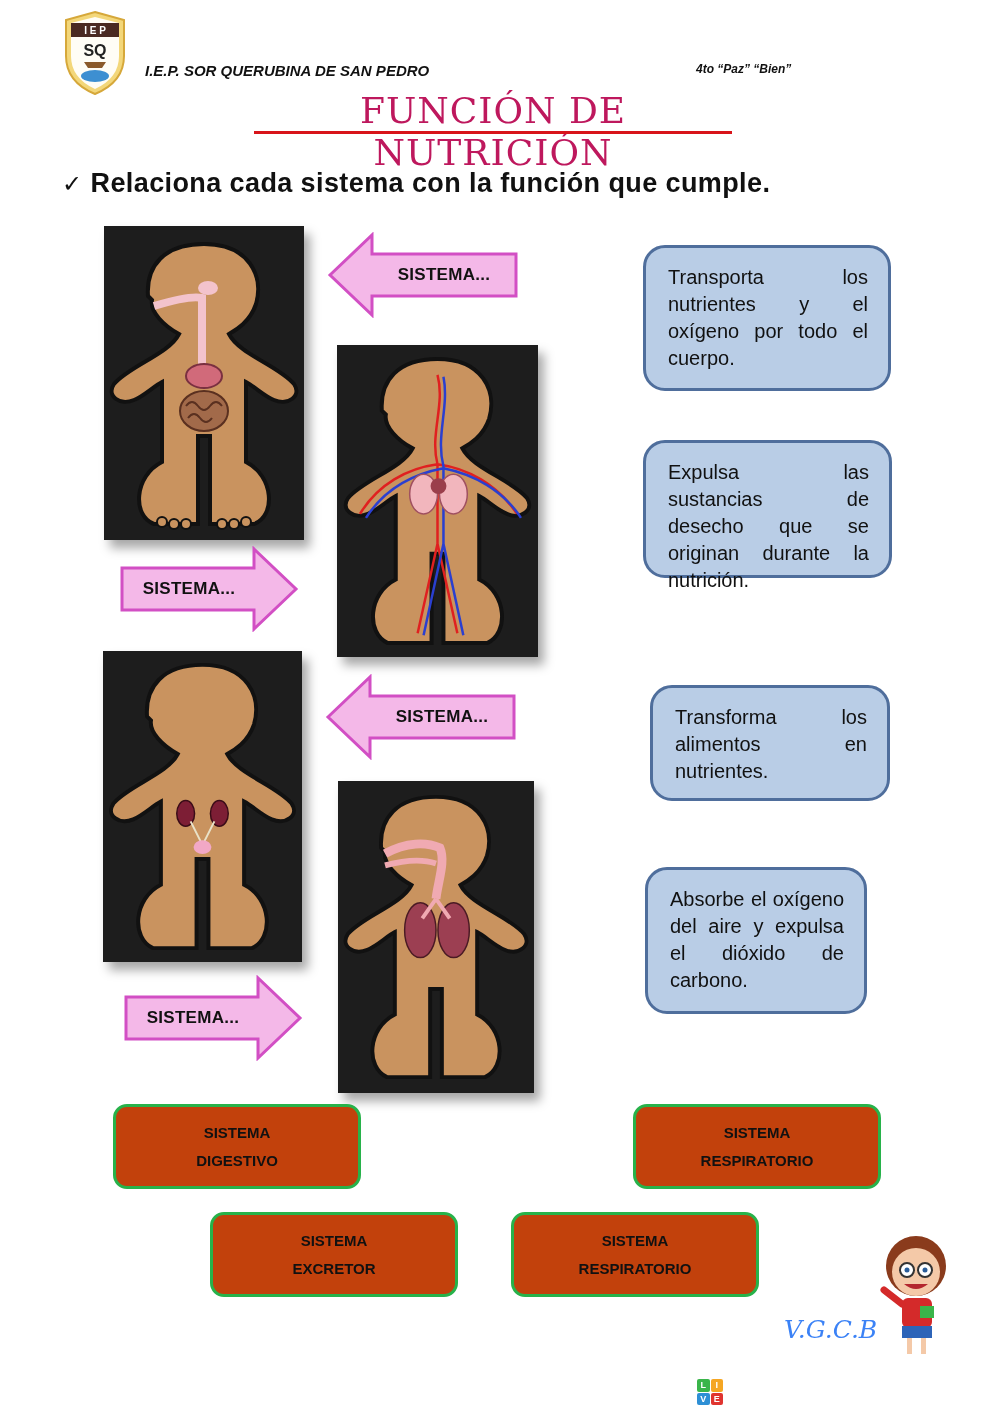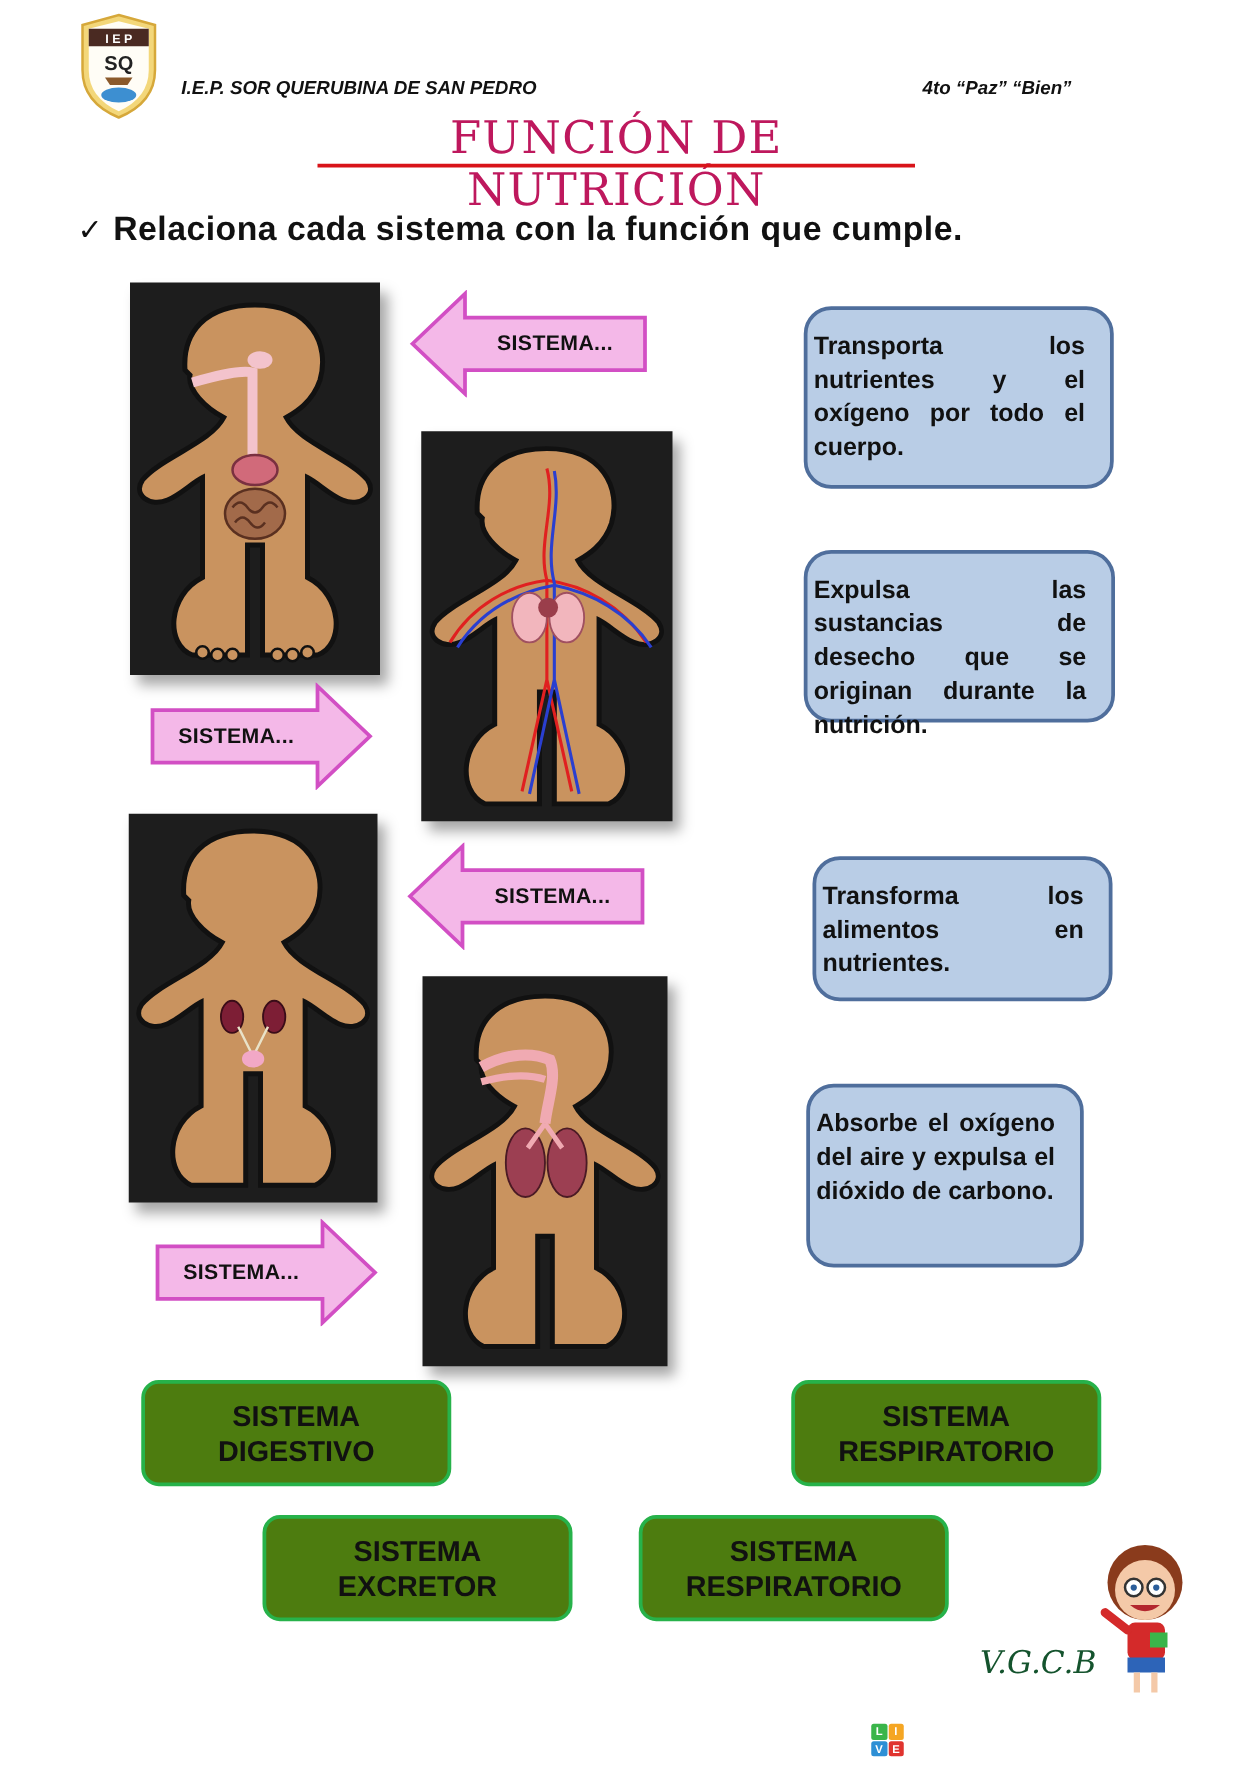--- a/index.html
+++ b/index.html
@@ -3,21 +3,21 @@
 <meta charset="utf-8">
 <style>
   * { box-sizing: border-box; margin: 0; padding: 0; }
   html, body { width: 1000px; height: 1413px; background: #ffffff; overflow: hidden; }
   body { position: relative; font-family: "Liberation Sans", sans-serif; color: #111; }
   .abs { position: absolute; }
 
   
   .logo { left: 62px; top: 10px; width: 66px; height: 86px; }
   .school { left: 145px; top: 62px; font-size: 15px; font-style: italic; font-weight: bold; color: #111; }
-  .grade { left: 738px; top: 62px; font-size: 15px; font-style: italic; font-weight: bold; color: #111; }
+  .grade { left: 696px; top: 62px; font-size: 12px; font-style: italic; font-weight: bold; color: #111; }
   .title { left: 254px; top: 90px; width: 478px; text-align: center; font-family: "DejaVu Serif", serif;
            font-size: 36px; color: #be185d; letter-spacing: 1px; font-weight: normal; line-height: 42px; }
   .title-underline { left: 254px; top: 131px; width: 478px; height: 3px; background: #d8141a; }
   .instruction { left: 62px; top: 168px; font-size: 27px; font-weight: bold; color: #111; letter-spacing: 0.4px; }
   .instruction .check { font-weight: normal; font-size: 24px; margin-right: 8px; }
 
   
   .figure { background: #1d1d1d; box-shadow: 6px 8px 10px rgba(0,0,0,0.35); overflow: hidden; }
   .figure svg { width: 100%; height: 100%; display: block; }
   .fig-digestive   { left: 104px; top: 226px; width: 200px; height: 314px; }
@@ -31,38 +31,38 @@
   .arrow .lbl { position: absolute; top: 0; height: 100%; display: flex; align-items: center; justify-content: center;
                 font-size: 17px; font-weight: bold; color: #111; letter-spacing: 0.3px; }
   .arrow.left .lbl { left: 40px; right: 0; }
   .arrow.right .lbl { left: 0; right: 40px; }
   .arr-1 { left: 326px; top: 232px; }
   .arr-2 { left: 118px; top: 546px; width: 182px; }
   .arr-3 { left: 324px; top: 674px; }
   .arr-4 { left: 122px; top: 975px; width: 182px; }
 
   
-  .fbox { background: #b9cde6; border: 3px solid #4f6e9c; border-radius: 22px; padding: 16px 20px 14px 5px;
-          font-size: 20px; font-weight: bold; line-height: 27px; text-align: justify; text-align-last: left; color: #111; }
+  .fbox { background: #b9cde6; border: 3px solid #4f6e9c; border-radius: 22px; padding: 16px 20px 14px 22px;
+          font-size: 20px; font-weight: normal; line-height: 27px; text-align: justify; text-align-last: left; color: #111; }
   .fbox-1 { left: 643px; top: 245px; width: 248px; height: 146px; }
   .fbox-2 { left: 643px; top: 440px; width: 249px; height: 138px; }
   .fbox-3 { left: 650px; top: 685px; width: 240px; height: 116px; }
   .fbox-4 { left: 645px; top: 867px; width: 222px; height: 147px; }
 
   
-  .chip { background: #4d7c0f; border: 3px solid #27b24a; border-radius: 14px; display: flex; flex-direction: column;
-          align-items: center; justify-content: center; font-size: 23px; font-weight: bold; line-height: 28px;
+  .chip { background: #c2410c; border: 3px solid #27b24a; border-radius: 14px; display: flex; flex-direction: column;
+          align-items: center; justify-content: center; font-size: 15px; font-weight: bold; line-height: 28px;
           text-align: center; color: #111; cursor: grab; }
   .chip-1 { left: 113px; top: 1104px; width: 248px; height: 85px; }
   .chip-2 { left: 633px; top: 1104px; width: 248px; height: 85px; }
   .chip-3 { left: 210px; top: 1212px; width: 248px; height: 85px; }
   .chip-4 { left: 511px; top: 1212px; width: 248px; height: 85px; }
 
   
-  .signature { left: 784px; top: 1315px; font-family: "DejaVu Serif", serif; font-style: italic; font-size: 25px; color: #14532d; }
+  .signature { left: 784px; top: 1315px; font-family: "DejaVu Serif", serif; font-style: italic; font-size: 25px; color: #3b82f6; }
   .mascot { left: 874px; top: 1232px; width: 82px; height: 128px; }
 
   
   .brand { left: 697px; top: 1375px; height: 34px; display: flex; align-items: center; }
   .brand-icon { width: 26px; height: 26px; display: grid; grid-template-columns: 1fr 1fr; grid-template-rows: 1fr 1fr; gap: 1px; margin-right: 3px; }
   .brand-icon span { display: block; font-size: 9px; font-weight: bold; color: #fff; text-align: center; line-height: 12px; border-radius: 2px; }
   .brand-text { font-size: 29px; font-weight: bold; color: #1e4f8a; letter-spacing: 0.2px; }
 </style>
 </head>
 <body>

